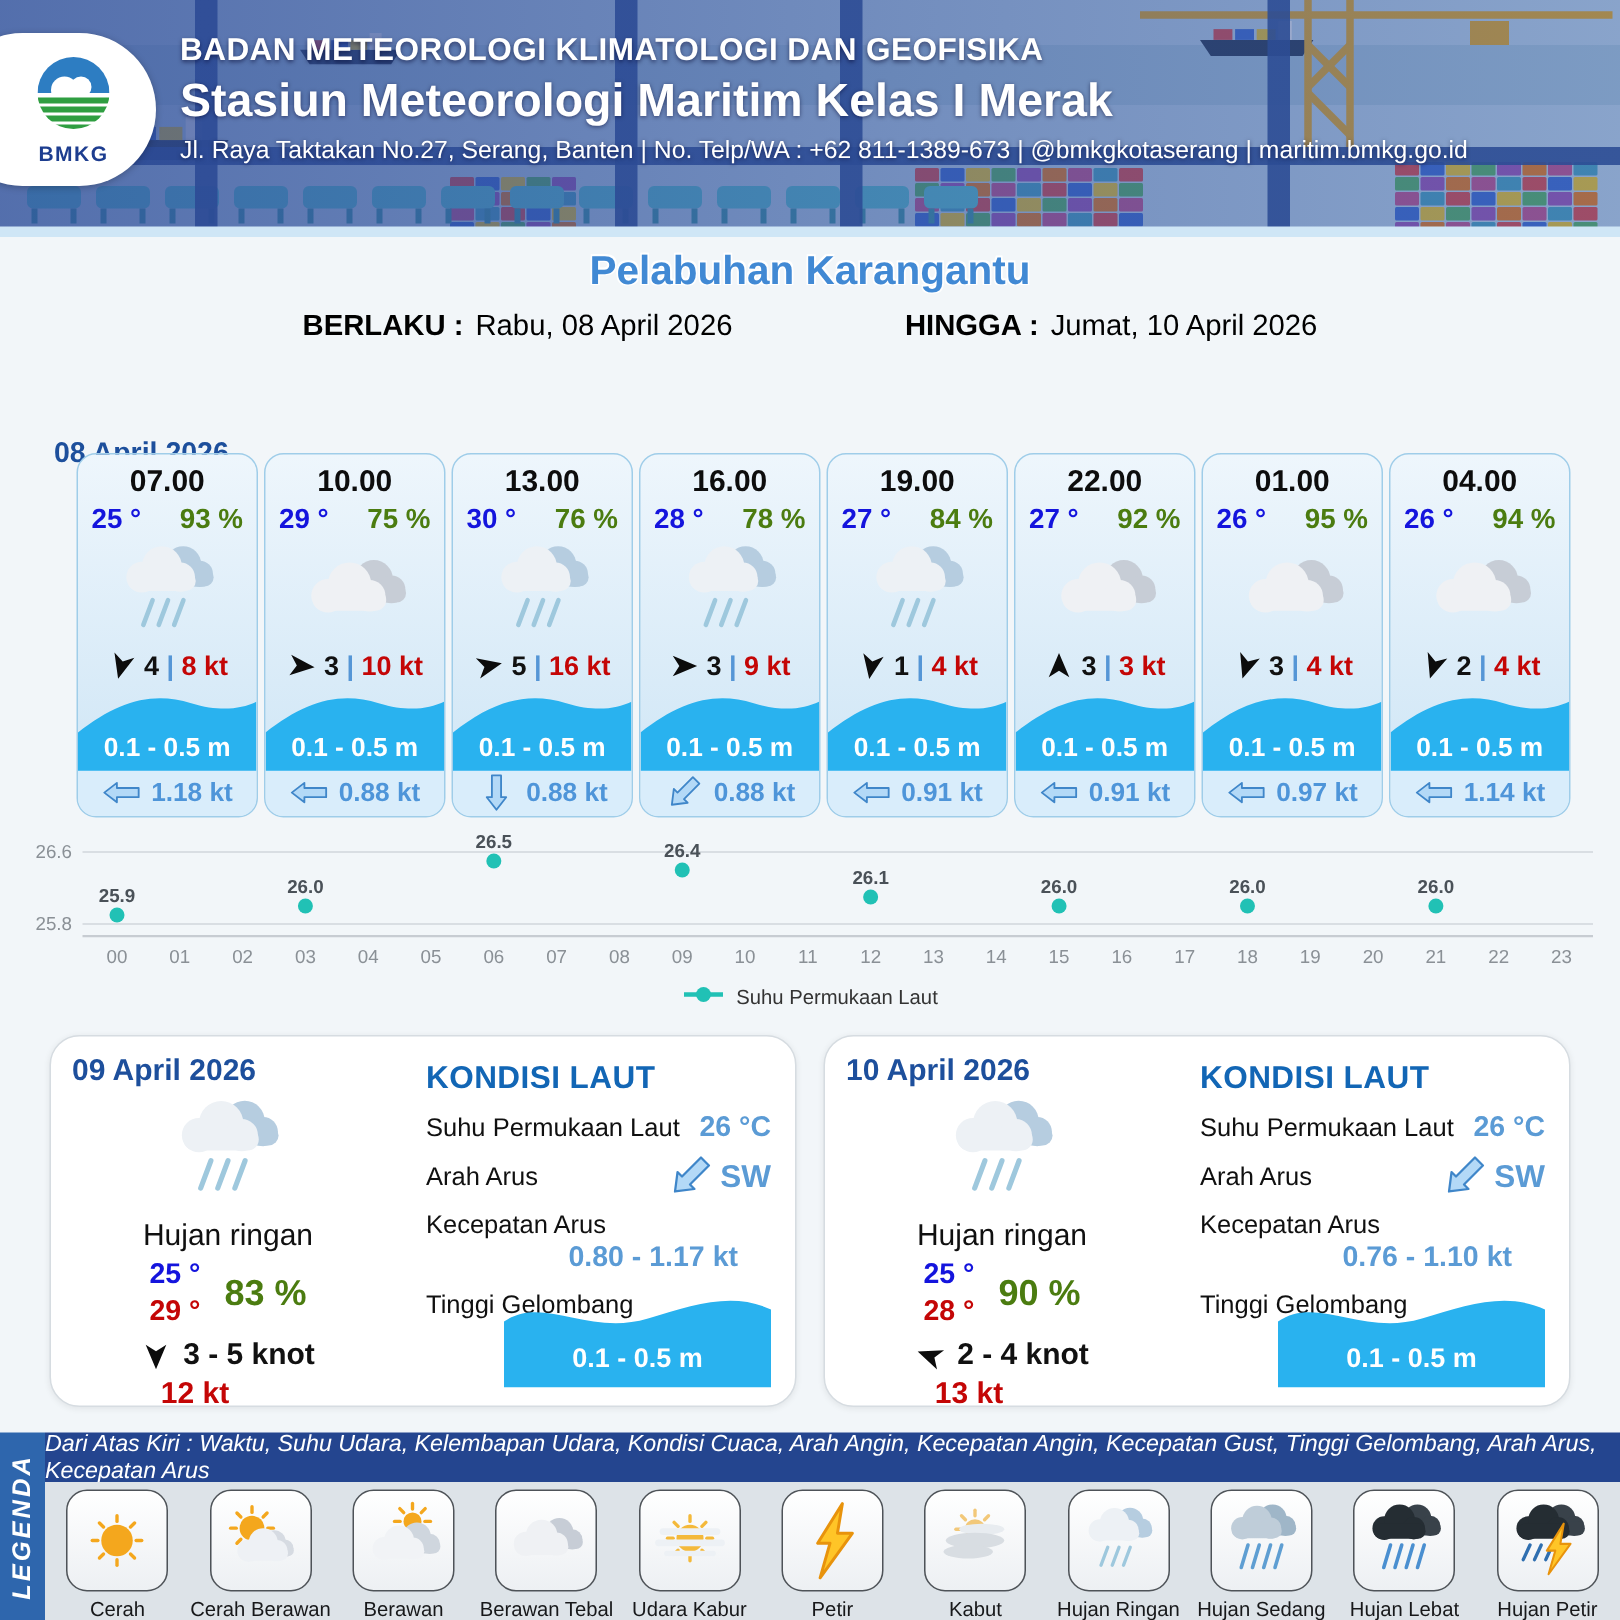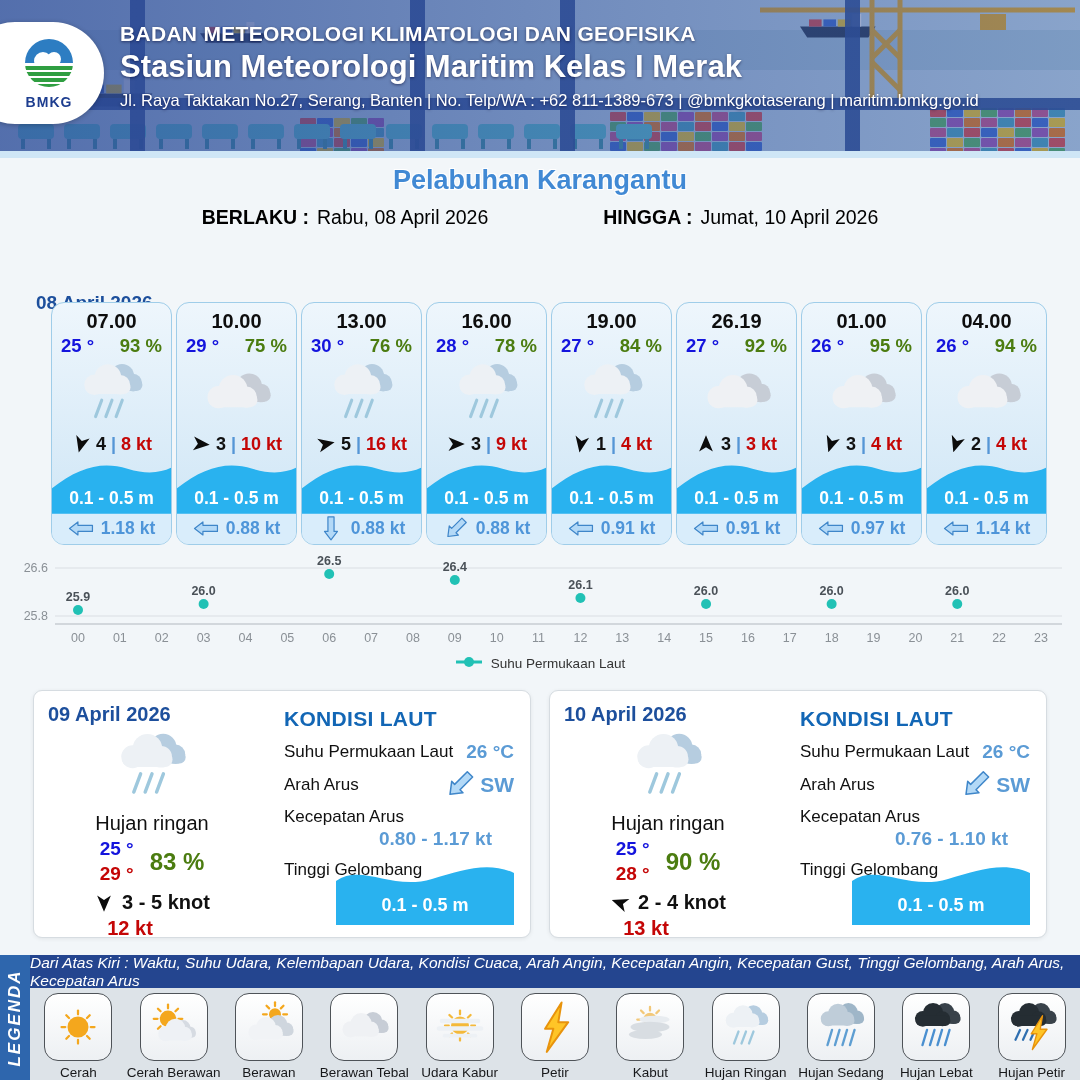--- a/index.html
+++ b/index.html
@@ -50,21 +50,21 @@
   .cursec{height:31px;background:#d9edfb;display:flex;align-items:center;justify-content:center;gap:7px;
         font-size:17.5px;font-weight:bold;color:#4e95d9;}
   .barrow{width:26px;height:17px;flex:none;}
 
   
   .chart-wrap{position:absolute;left:0;right:0;top:552px;height:132px;}
   .chart-key{display:flex;align-items:center;justify-content:center;gap:8px;font-size:13.5px;color:#333;margin-top:0px;}
 
   
   .detail-row{position:absolute;left:33px;right:33px;top:690px;height:248px;display:flex;gap:18px;}
-  .dcard{flex:1;background:#fff;border:1.6px solid #d6dce1;border-radius:9px;box-shadow:0 1px 4px rgba(0,0,0,.07);
+  .dcard{flex:1;background:#fff;border:1.6px solid #d6dce1;border-radius:20px;box-shadow:0 1px 4px rgba(0,0,0,.07);
         display:flex;padding:12px 16px 12px 14px;box-sizing:border-box;}
   .dleft{width:208px;display:flex;flex-direction:column;align-items:center;}
   .ddate{align-self:flex-start;font-size:20px;font-weight:bold;color:#1d4f9c;}
   .dicon svg{width:94px;height:82px;}
   .dcond{font-size:20px;color:#101010;}
   .dtemps{display:flex;align-items:center;gap:16px;margin-top:2px;}
   .dtcol{display:flex;flex-direction:column;font-size:19px;font-weight:bold;line-height:1.3;}
   .dtmin{color:#1414dd;} .dtmax{color:#c40606;}
   .dhum{font-size:24px;font-weight:bold;color:#4b7c10;}
   .dwind{display:flex;align-items:center;gap:8px;font-size:20px;font-weight:bold;color:#111;margin-top:5px;}
@@ -569,21 +569,21 @@
     </div>
     <div class="cursec">
       <span class="barrow"><svg viewBox="0 0 34 22" style="transform:rotate(0deg)">
               <path d="M2 11 L13 2.5 L13 7 L32 7 L32 15 L13 15 L13 19.5 Z" fill="#b3d9f7" stroke="#3f86c9" stroke-width="1.6" stroke-linejoin="round"></path>
             </svg></span>
       <span>0.91 kt</span>
     </div>
   </div>
 
   <div class="fcard">
-    <div class="time">26.19</div>
+    <div class="time">22.00</div>
     <div class="th">
       <span class="t">27 °</span>
       <span class="h">92 %</span>
     </div>
     <div class="wicon">
           <svg viewBox="0 0 72 72">
             <g transform="translate(46 34) scale(0.95)" fill="#c7cdd6">
               <circle cx="-11" cy="1" r="10"></circle>
               <circle cx="2" cy="-6" r="13"></circle>
               <circle cx="14" cy="1" r="9.5"></circle>

